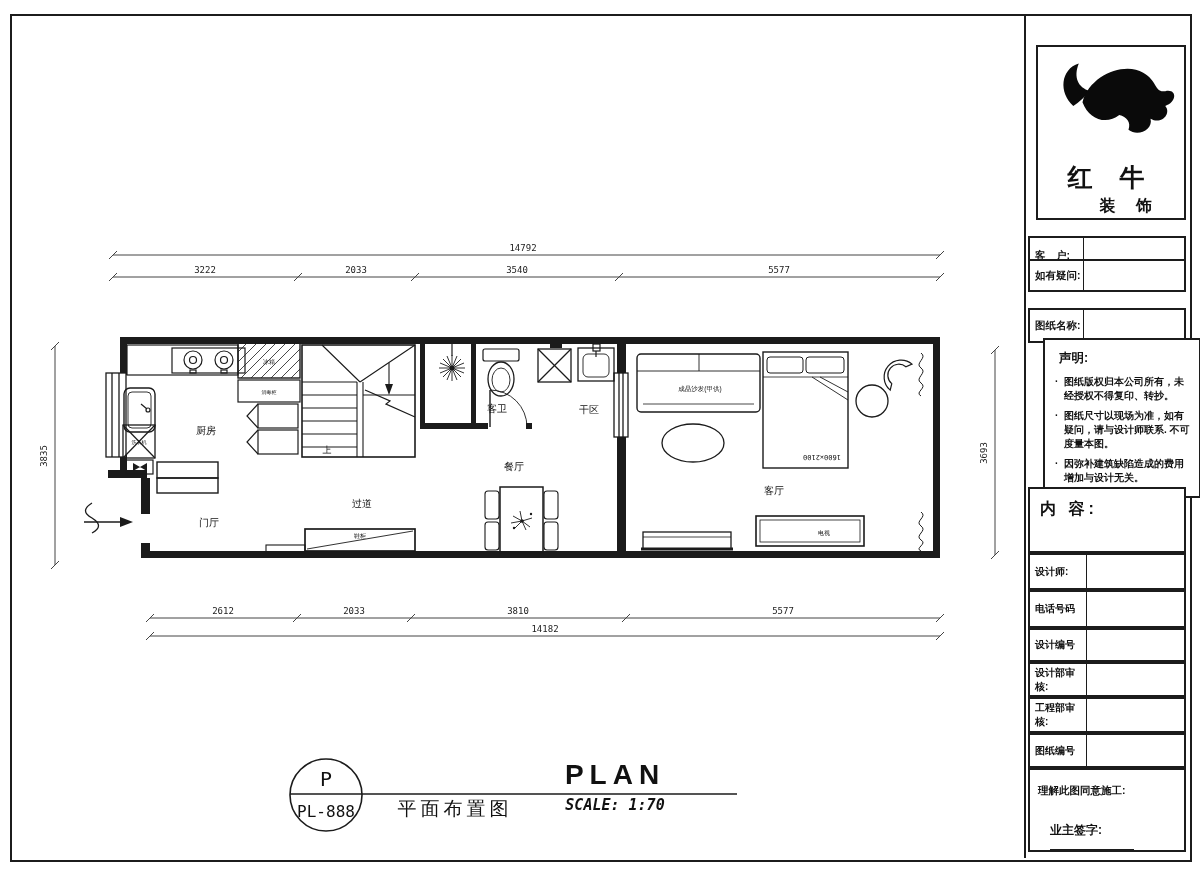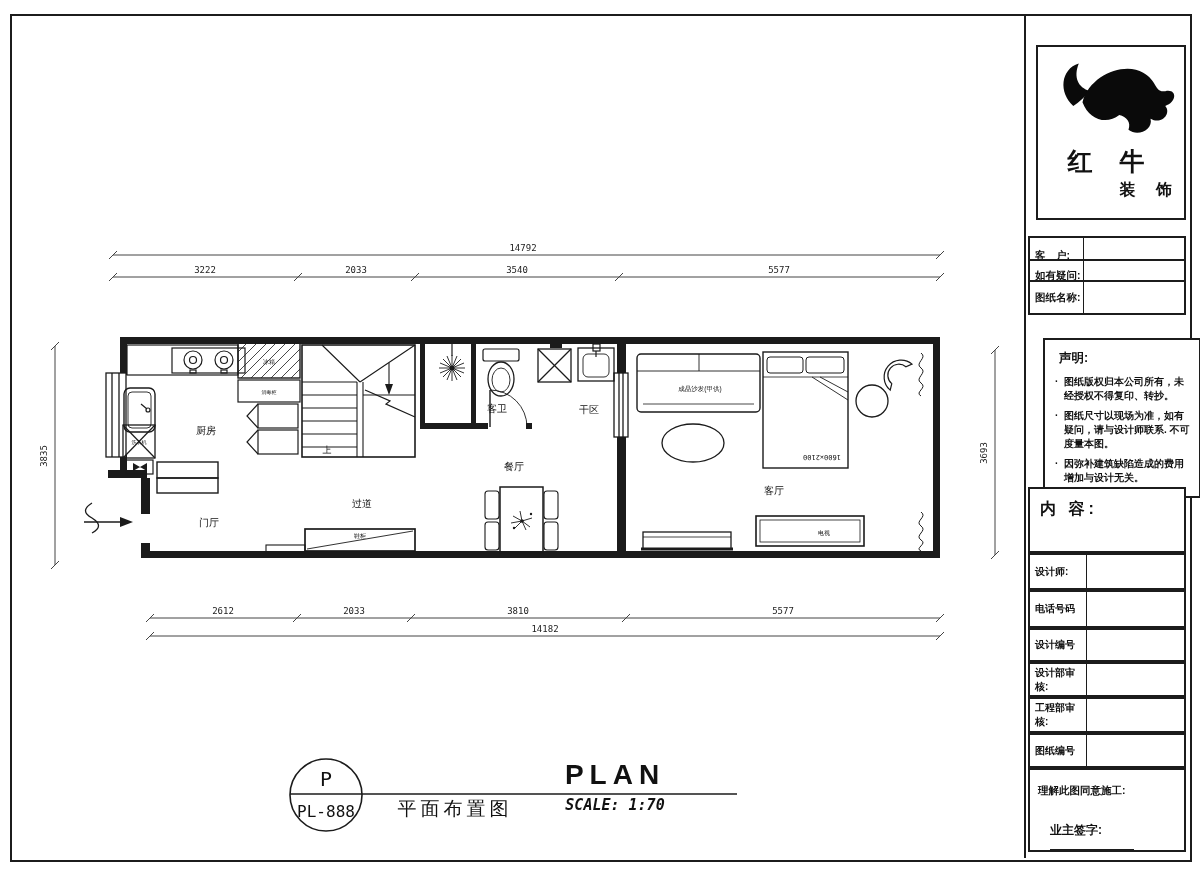--- a/index.html
+++ b/index.html
@@ -4,22 +4,22 @@
 <style>
   html,body{margin:0;padding:0;background:#fff;}
   .canvas{position:relative;width:1200px;height:870px;background:#fff;overflow:hidden;
           font-family:"Liberation Sans",sans-serif;color:#111;}
   .abs{position:absolute;}
   .page-border{left:10px;top:14px;width:1178px;height:844px;border:2px solid #1c1c1c;}
   .vsep{left:1024px;top:14px;width:0;height:844px;border-left:2px solid #1c1c1c;}
   
   .tb-cell{position:absolute;left:1028px;width:158px;border:2px solid #1c1c1c;box-sizing:border-box;background:#fff;}
   .logo-box{left:1036px;width:150px;}
-  .brand1{font-size:25px;font-weight:600;letter-spacing:10px;text-align:center;margin-top:2px;}
-  .brand2{font-size:16px;font-weight:600;letter-spacing:8px;text-align:right;padding-right:4px;margin-top:2px;}
+  .brand1{font-size:25px;font-weight:600;letter-spacing:10px;text-align:center;margin-top:18px;}
+  .brand2{font-size:16px;font-weight:600;letter-spacing:8px;text-align:right;padding-right:24px;margin-top:2px;}
   .tb-row{display:flex;align-items:stretch;}
   .tb-lab{width:54px;border-right:1.6px solid #1c1c1c;display:flex;align-items:center;
           font-size:10.5px;font-weight:600;padding-left:5px;box-sizing:border-box;}
   .tb-lab.wide{width:57px;font-size:10px;}
   .decl-title{font-size:12.5px;font-weight:700;margin:10px 0 8px 14px;}
   .decl-item{display:flex;font-size:10px;font-weight:600;line-height:1.4;margin:0 6px 6px 10px;}
   .decl-item .b{width:9px;flex:none;}
   .content-label{font-size:16px;font-weight:700;letter-spacing:4px;margin:10px 0 0 10px;}
   .sig-agree{font-size:10.5px;font-weight:700;margin:14px 0 0 8px;}
   .sig-owner{font-size:12px;font-weight:700;margin:24px 0 0 20px;}
@@ -282,21 +282,21 @@
   </div>
 
   <div class="tb-cell tb-row" style="top:236px;height:39px;">
     <div class="tb-lab">客　户:</div>
     <div></div>
   </div>
   <div class="tb-cell tb-row" style="top:259px;height:33px;">
     <div class="tb-lab">如有疑问:</div>
     <div></div>
   </div>
-  <div class="tb-cell tb-row" style="top:280px;height:35px;">
+  <div class="tb-cell tb-row" style="top:308px;height:35px;">
     <div class="tb-lab">图纸名称:</div>
     <div></div>
   </div>
 
   <div class="tb-cell" style="top:338px;height:160px;margin-left:15px;">
     <div class="decl-title">声明:</div>
     <div class="decl-item">
       <span class="b">·</span>
       <span>图纸版权归本公司所有，未经授权不得复印、转抄。</span>
     </div>

